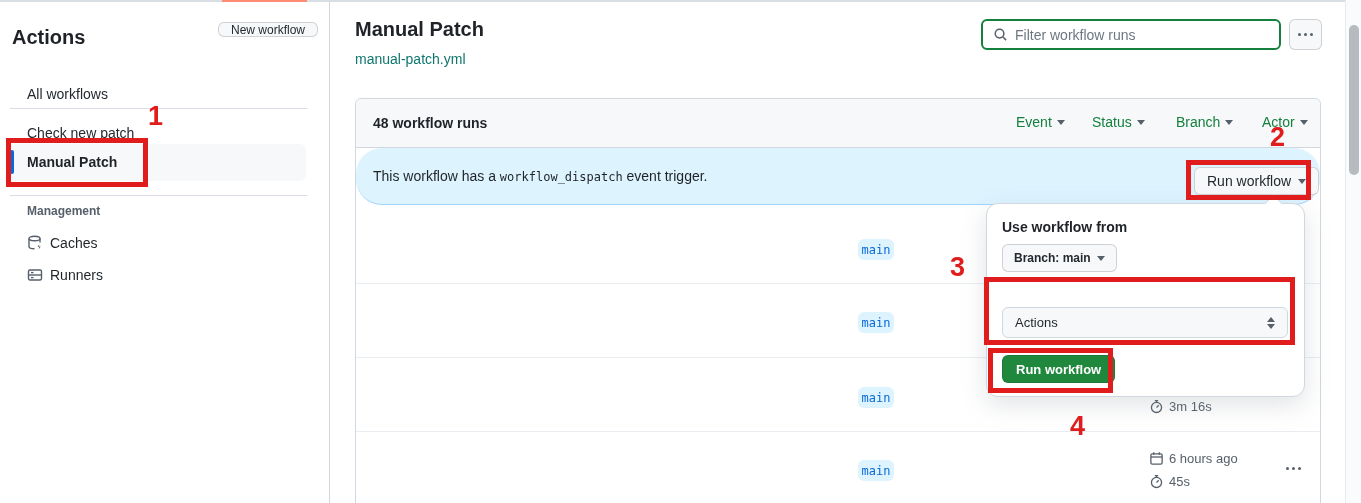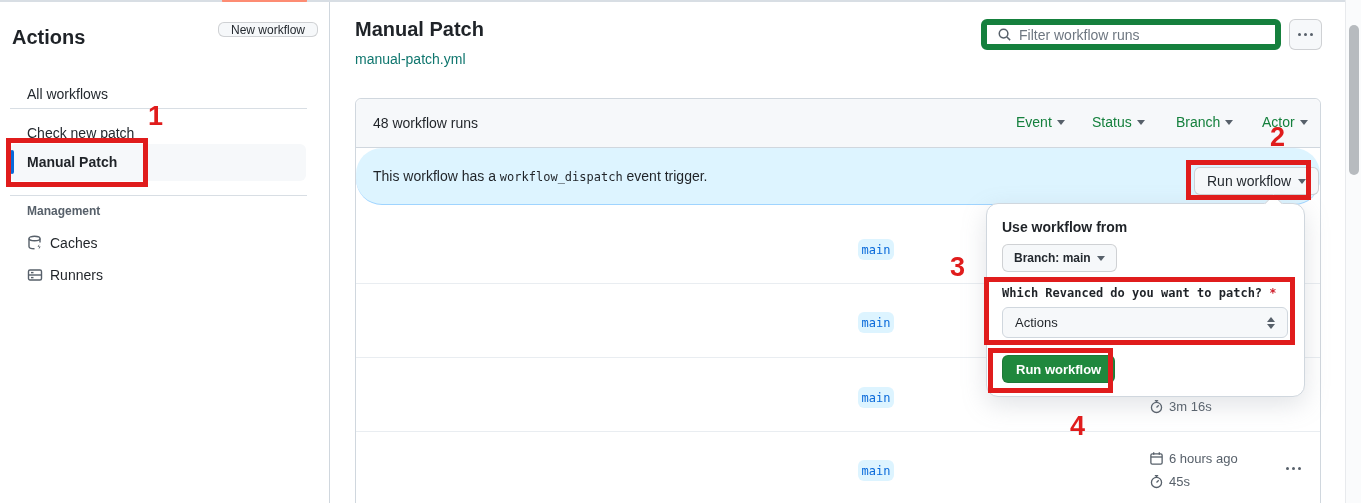--- a/index.html
+++ b/index.html
@@ -29,38 +29,38 @@
   .sel-item { left:10px; top:142px; width:296px; height:37px; background:#f6f8fa; border-radius:6px; }
   .sel-bar { left:10px; top:148px; width:4px; height:24px; border-radius:2px; }
   .sel-label { left:27px; top:152px; font-weight:700; font-size:14px; }
   .mgmt-label { left:27px; top:202px; font-size:12px; font-weight:700; color:#57606a; }
   .sb-icon { width:16px; height:16px; color:#57606a; }
   .sb-row { display:flex; align-items:center; gap:7px; cursor:pointer; }
 
   
   .page-title { left:355px; top:18px; font-size:20px; font-weight:700; }
   .file-link { left:355px; top:51px; font-size:14px; color:#0f766e; cursor:pointer; text-decoration:none; }
-  .search-box { left:981px; top:19px; width:300px; height:31px; border:6px solid #15803d; border-radius:6px;
+  .search-box { left:981px; top:19px; width:300px; height:31px; border:2px solid #15803d; border-radius:6px;
                 display:flex; align-items:center; padding:0 10px; gap:7px; background:#fff; }
   .search-box input { border:none; outline:none; width:100%; font-size:14px; color:#1f2328; background:transparent;
                       font-family:inherit; }
   .search-box input::placeholder { color:#6e7781; }
   .kebab-btn { left:1289px; top:19px; width:33px; height:31px; gap:3px; }
   .dot { width:3px; height:3px; border-radius:50%; background:#57606a; display:inline-block; }
   .kebab-dots { display:inline-flex; gap:3px; align-items:center; }
 
   
   .scroll-track { top:0; left:1345px; width:16px; height:503px; background:#fafbfc; border-left:1px solid #e8eaed; }
   .scroll-thumb { position:absolute; left:3px; top:25px; width:10px; height:150px; border-radius:6px; background:#b7bbbf; }
 
   
   .runs-table { left:355px; top:98px; width:966px; height:406px; border:1px solid #d0d7de; border-radius:6px 6px 0 0; background:#fff; }
   .rt-header { position:absolute; left:0; top:0; width:100%; height:49px; background:#f6f8fa;
                border-bottom:1px solid #d0d7de; border-radius:6px 6px 0 0; }
-  .rt-count { position:absolute; left:17px; top:16px; font-weight:400; font-size:14px; }
+  .rt-count { position:absolute; left:17px; top:16px; font-weight:700; font-size:14px; }
   .filter { position:absolute; top:15px; font-size:14px; color:#15803d; cursor:pointer; display:flex; align-items:center; gap:5px; }
   .caret { width:0; height:0; border-left:4px solid transparent; border-right:4px solid transparent;
            border-top:5px solid #57606a; display:inline-block; }
   .rt-banner { position:absolute; left:0; top:49px; width:100%; height:57px; background:#ddf4ff;
                border-bottom:1px solid rgba(84,174,255,.45);border-radius:26px; }
   .banner-text { position:absolute; left:17px; top:20px; font-size:14px; color:#1f2328; }
   .banner-text code { font-family:"DejaVu Sans Mono","Liberation Mono",monospace; font-size:12px; }
   .run-wf-btn { position:absolute; left:838px; top:68px; height:28px; padding:0 12px; font-size:14px; gap:7px; }
   .row { position:absolute; left:0; width:100%; border-bottom:1px solid #e9edf1; background:#fff; }
   .branch-badge { position:absolute; left:502px; width:36px; height:21px; background:#ddf4ff; color:#0969da;
@@ -259,23 +259,20 @@
   <div class="abs dd-panel"></div>
   <div class="abs dd-caret"></div>
 
   <div class="abs dd-title">Use workflow from</div>
 
   <button class="abs btn-light branch-btn" style="z-index:22">
     <span>Branch: main</span>
     <span class="caret"></span>
   </button>
 
-  <div class="abs input-label">
-    <span>Which Revanced do you want to patch? </span><span class="req">*</span>
-  </div>
 
   <div class="abs dd-select">
     <span>Actions</span>
     <span class="sort-icon">
         <i class="tri-up"></i>
         <i class="tri-dn"></i>
       </span>
   </div>
 
   <button class="abs green-btn" style="background:#1f883d">Run workflow</button>

